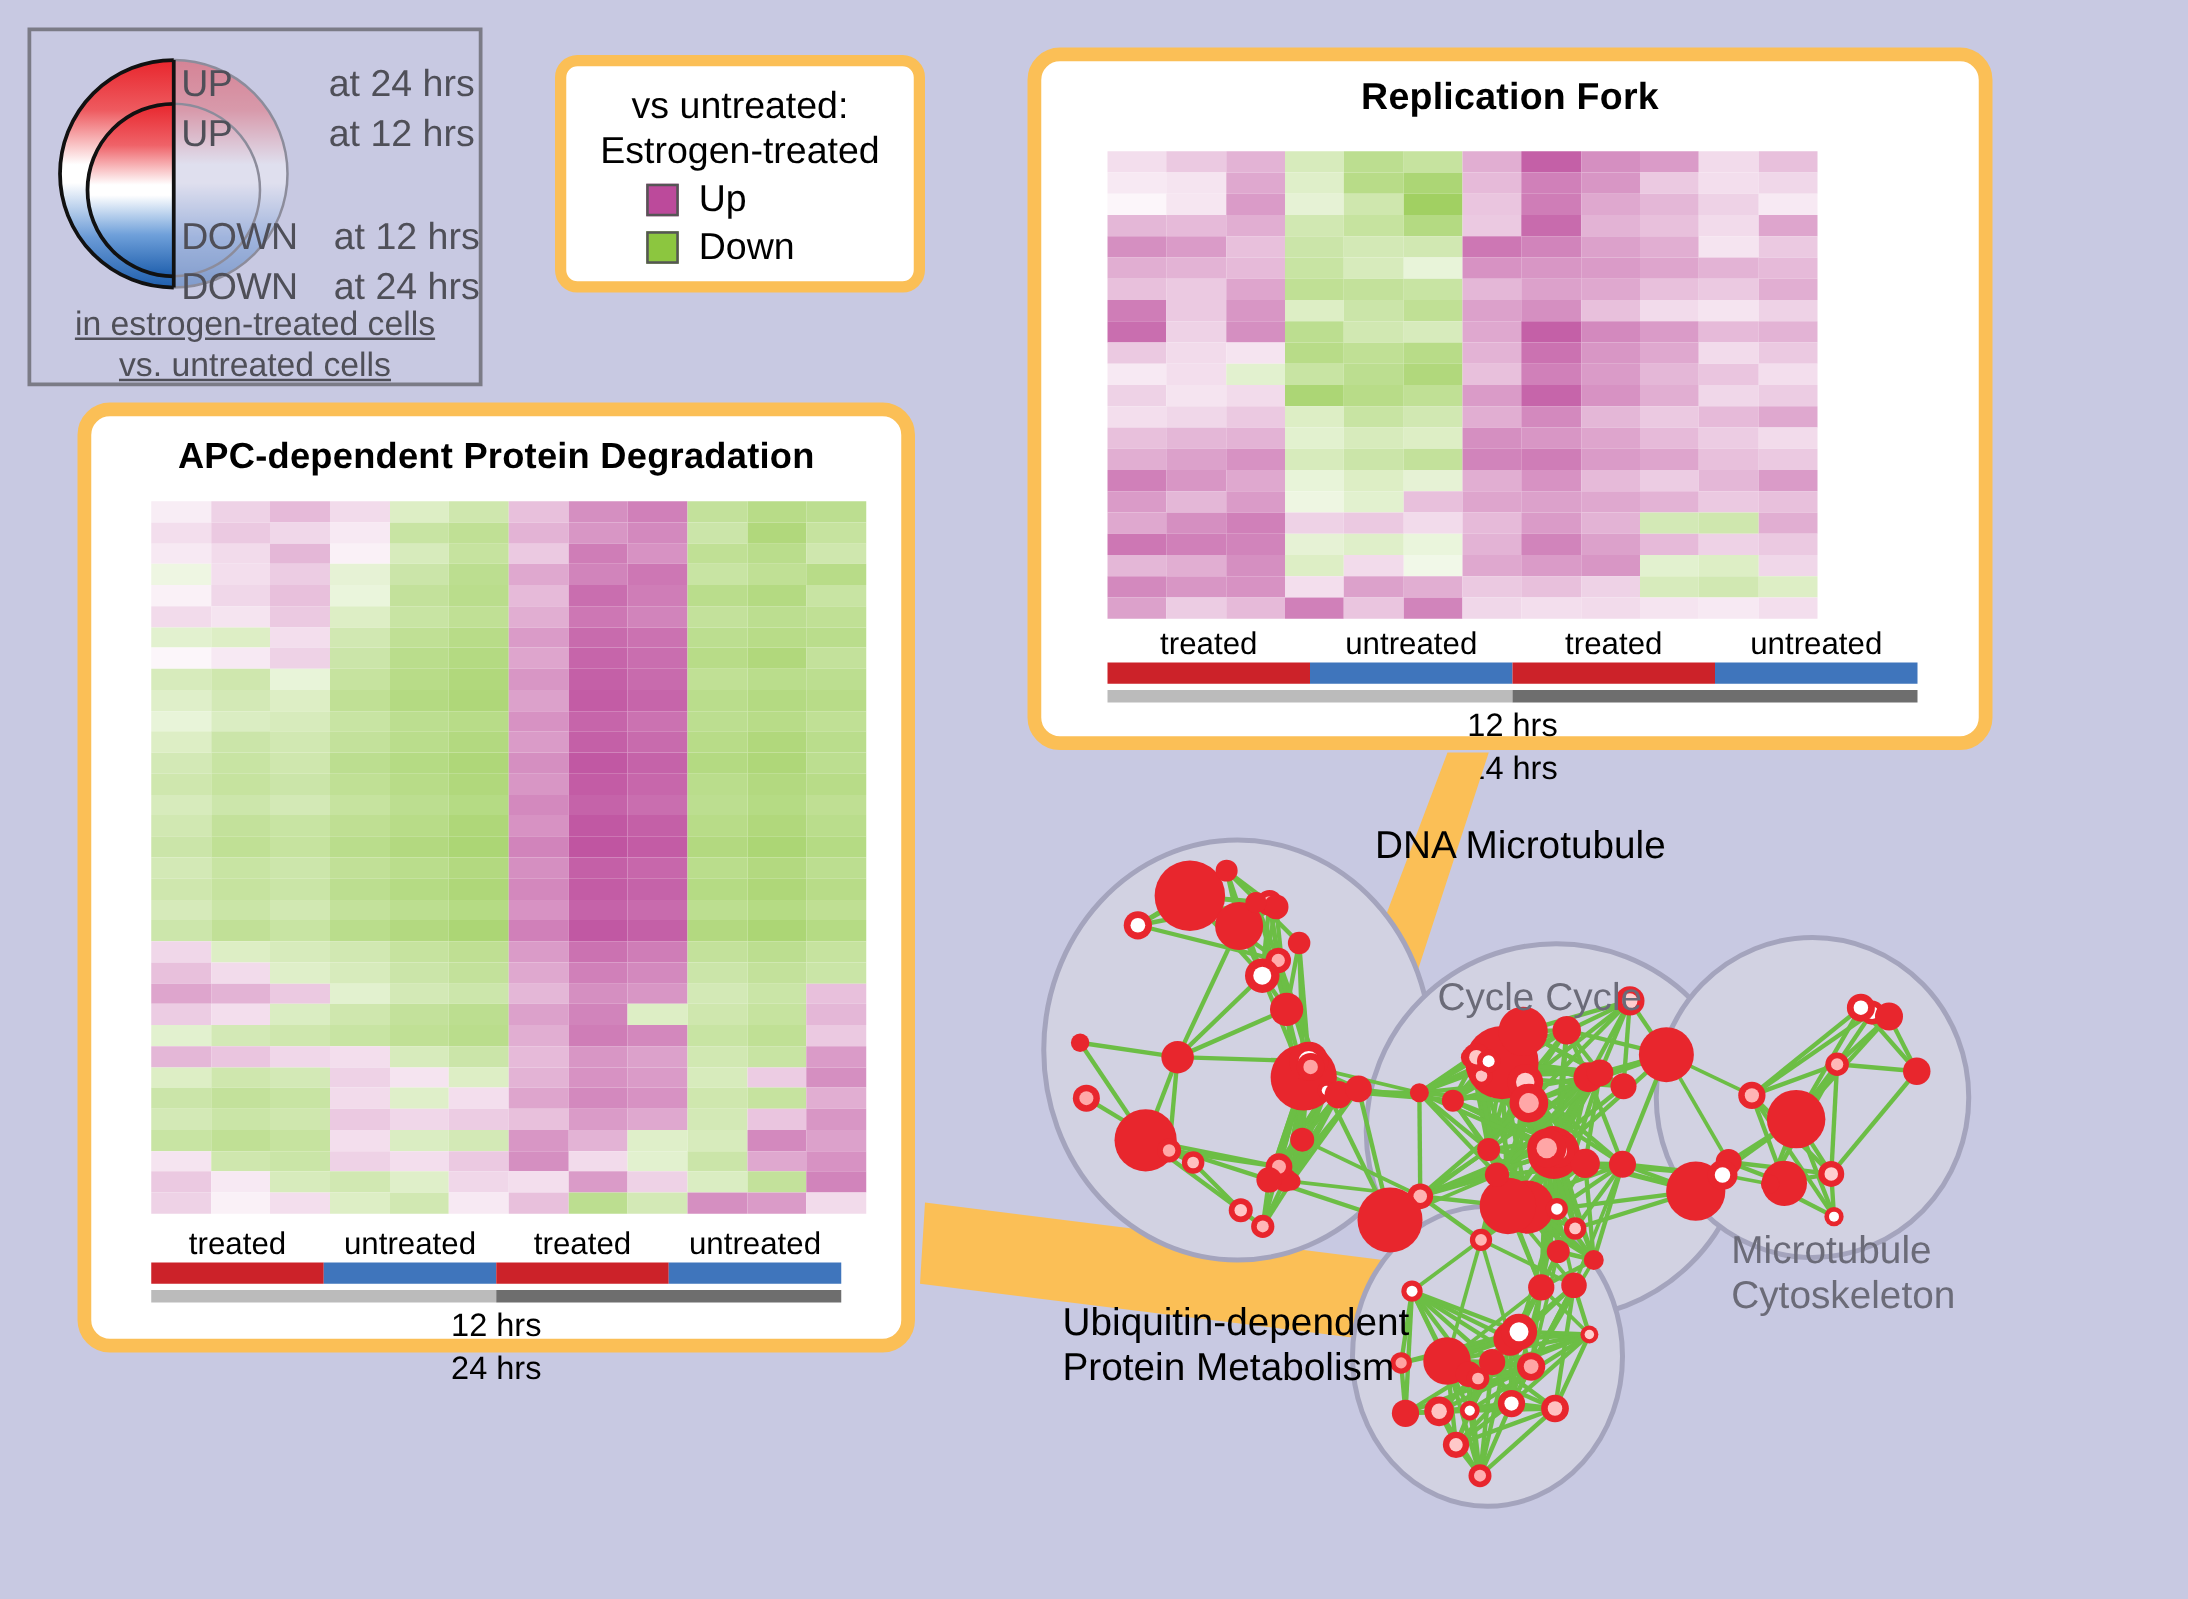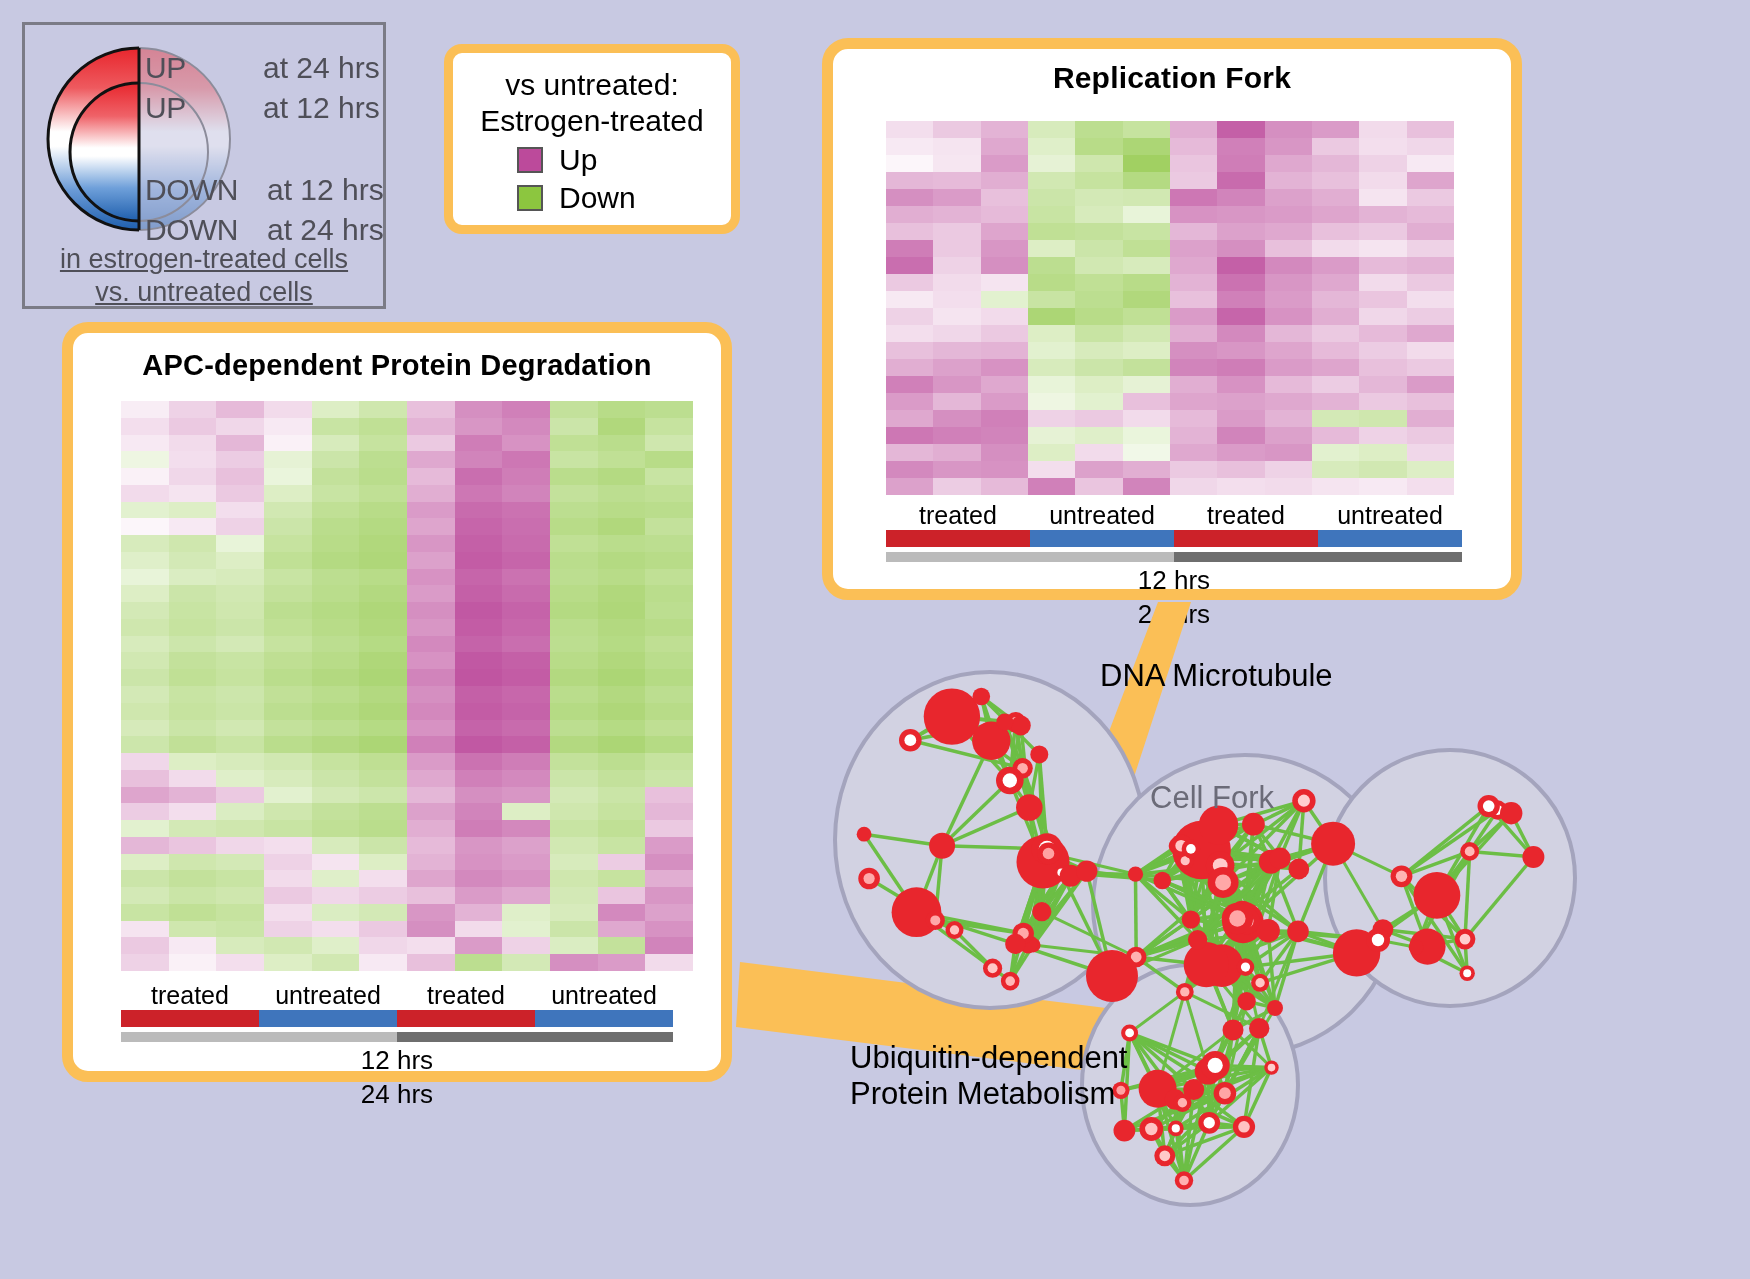--- a/index.html
+++ b/index.html
@@ -39,21 +39,21 @@
   #ud-legend .ltitle { font-size:30px; line-height:1.2; color:#000; text-align:center; }
   #ud-legend .lrow { display:flex; align-items:center; gap:16px; margin-left:54px; margin-top:4px; }
   .swatch { width:26px; height:26px; border:2px solid #555; display:inline-block; }
   #ud-legend .lrow span.lbl { font-size:30px; color:#000; }
 
   
   .panel {
     position:absolute; background:#fff;
     border:11px solid #fbbf56; border-radius:26px;
   }
-  #panel-rep { left:822px; top:38px; width:700px; height:562px; }
+  #panel-rep { left:822px; top:38px; width:772px; height:562px; }
   #panel-apc { left:62px; top:322px; width:670px; height:760px; }
   .panel-title {
     text-align:center; font-size:30px; color:#000; font-weight:600;
     margin-top:12px; letter-spacing:0.2px;
   }
   #panel-apc .panel-title { font-size:29px; margin-top:16px; }
 
   .hm-wrap { position:absolute; }
   #hm-rep { left:53px; top:72px; width:568px; height:374px; }
   #hm-apc { left:48px; top:68px; width:572px; height:570px; }
@@ -1667,18 +1667,20 @@
             <circle cx="322.0" cy="366.0" r="26.0" fill="#e8262d"></circle>
           </g>
           <g>
             <circle cx="588.0" cy="330.0" r="12.0" fill="#e8262d"></circle>
             <circle cx="588.0" cy="330.0" r="6.2" fill="#ffffff"></circle>
           </g>
         </g>
     </svg>
 
     <div class="cluster-label" id="lbl-dna" style="left: 310px; top: 48px; color: rgb(0, 0, 0); font-size: 31px;">DNA Microtubule</div>
-    <div class="cluster-label" id="lbl-cc" style="left: 360px; top: 170px; color: rgb(107, 107, 120); font-size: 31px;">Cell Fork</div>
+    <div class="cluster-label" id="lbl-cc" style="left: 360px; top: 170px; color: rgb(107, 107, 120); font-size: 31px;">Cycle Cycle</div>
+    <div class="cluster-label" id="lbl-mt" style="left: 595px; top: 372px; color: rgb(107, 107, 120); font-size: 31px;">Microtubule
+Cytoskeleton</div>
     <div class="cluster-label" id="lbl-ub" style="left: 60px; top: 430px; color: rgb(0, 0, 0); font-size: 31px;">Ubiquitin-dependent
 Protein Metabolism</div>
   </div>
 
 </div>
 
 </body></html>

